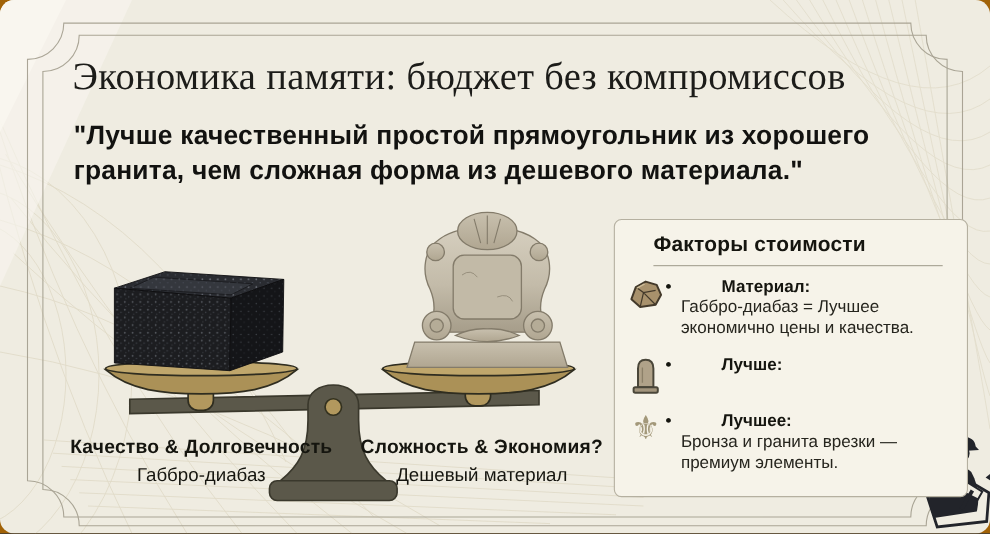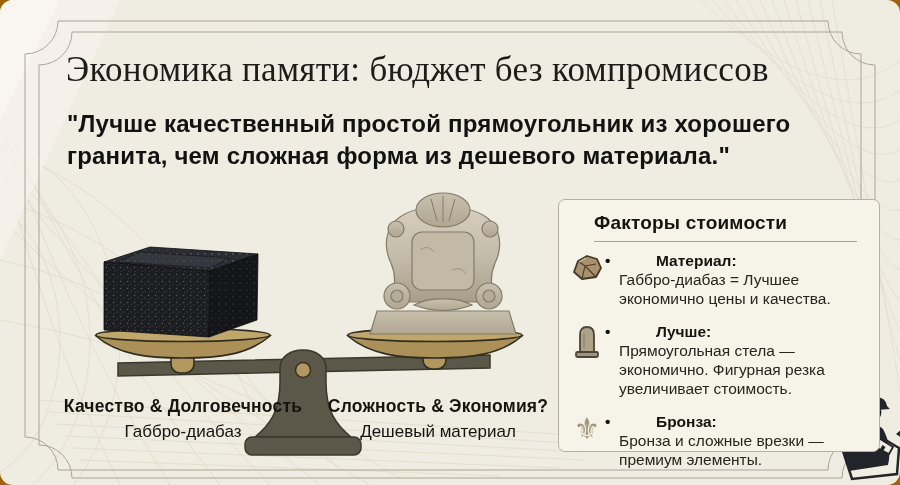--- a/index.html
+++ b/index.html
@@ -226,30 +226,29 @@
         <div class="icon-box">
           <svg width="26" height="36" viewBox="0 0 26 36">
             <path d="M 6,28 L 6,11 Q 6,3 13,3 Q 20,3 20,11 L 20,28 Z" fill="#b0a289" stroke="#4a4639" stroke-width="1.8"></path>
             <rect x="2" y="28" width="22" height="5" rx="1.5" fill="#a2947c" stroke="#4a4639" stroke-width="1.8"></rect>
             <path d="M 10,10 L 10,24" stroke="#8c8069" stroke-width="1.2"></path>
           </svg>
         </div>
         <div class="txt">
           <span class="bullet">•</span>
           <span class="lbl">Лучше:</span><br>
-          <span>Прямоугольная стела — экономично. Фигурная резка увеличивает стоимость.</span>
         </div>
       </div>
 
       <div class="factor">
         <div class="icon-box">
           <div class="fleur">⚜</div>
         </div>
         <div class="txt">
           <span class="bullet">•</span>
-          <span class="lbl">Бронза:</span><br>
-          <span>Бронза и сложные врезки — премиум элементы.</span>
+          <span class="lbl">Лучшее:</span><br>
+          <span>Бронза и гранита врезки — премиум элементы.</span>
         </div>
       </div>
     </div>
 
   </div>
 </div>
 
 </body></html>

